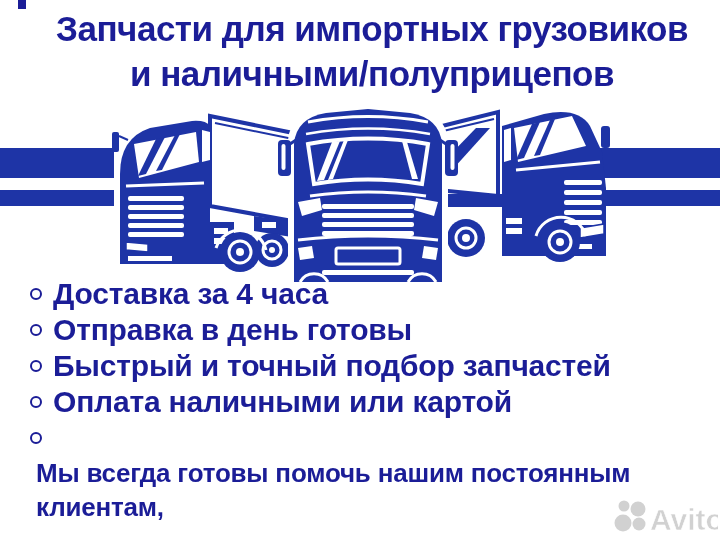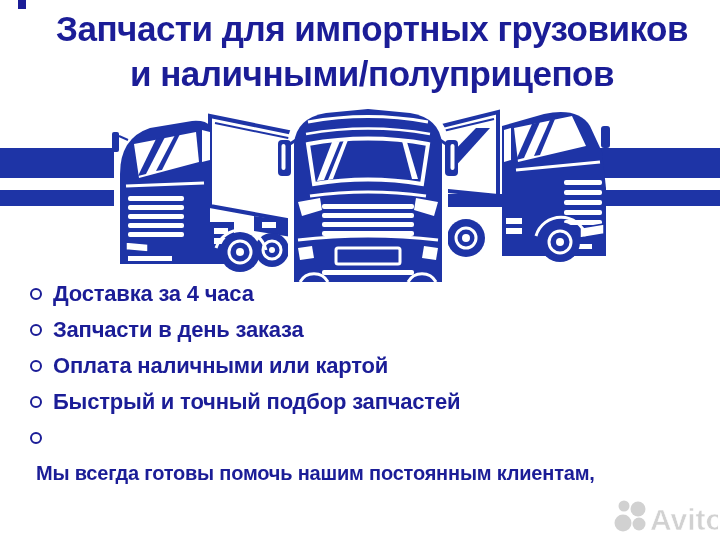--- a/index.html
+++ b/index.html
@@ -19,25 +19,25 @@
   .band-mask{position:absolute;left:114px;top:142px;width:476px;height:72px;background:#ffffff;}
   
   .truck{position:absolute;}
   .truck-a{left:112px;top:104px;z-index:2;}
   .truck-c{left:414px;top:96px;z-index:2;}
   .truck-b{left:276px;top:98px;z-index:3;}
   
   .features{position:absolute;left:30px;top:276px;width:660px;}
   .feature{display:flex;align-items:center;height:36px;}
   .dot{flex:0 0 auto;width:8px;height:8px;border:2.5px solid #1b1d97;border-radius:50%;margin-right:11px;}
-  .feature-text{color:#1b1d97;font-weight:bold;font-size:22px;letter-spacing:-0.2px;white-space:nowrap;}
+  .feature-text{color:#1b1d97;font-weight:bold;font-size:30px;letter-spacing:-0.2px;white-space:nowrap;}
   
   .footer{
     position:absolute;left:36px;top:456px;width:680px;
-    color:#1b1d97;font-weight:bold;font-size:20px;line-height:34px;letter-spacing:-0.2px;
+    color:#1b1d97;font-weight:bold;font-size:26px;line-height:34px;letter-spacing:-0.2px;
   }
   
   .watermark{position:absolute;right:2px;bottom:4px;z-index:5;opacity:0.8;}
 </style>
 </head>
 <body>
 
 <div id="canvas">
 
   <div class="corner-mark"></div>
@@ -167,29 +167,29 @@
     <path d="M132,184 A16,16 0 0 1 160,184" fill="none" stroke="#ffffff" stroke-width="3"></path>
   </svg>
 
   <div class="features">
     <div class="feature">
       <span class="dot"></span>
       <span class="feature-text">Доставка за 4 часа</span>
     </div>
     <div class="feature">
       <span class="dot"></span>
-      <span class="feature-text">Запчасти в день заказа</span>
+      <span class="feature-text">Отправка в день готовы</span>
+    </div>
+    <div class="feature">
+      <span class="dot"></span>
+      <span class="feature-text">Быстрый и точный подбор запчастей</span>
     </div>
     <div class="feature">
       <span class="dot"></span>
       <span class="feature-text">Оплата наличными или картой</span>
-    </div>
-    <div class="feature">
-      <span class="dot"></span>
-      <span class="feature-text">Быстрый и точный подбор запчастей</span>
     </div>
     <div class="feature">
       <span class="dot"></span>
     </div>
   </div>
 
   <div class="footer">
     <div>Мы всегда готовы помочь нашим постоянным клиентам,</div>
   </div>
 

